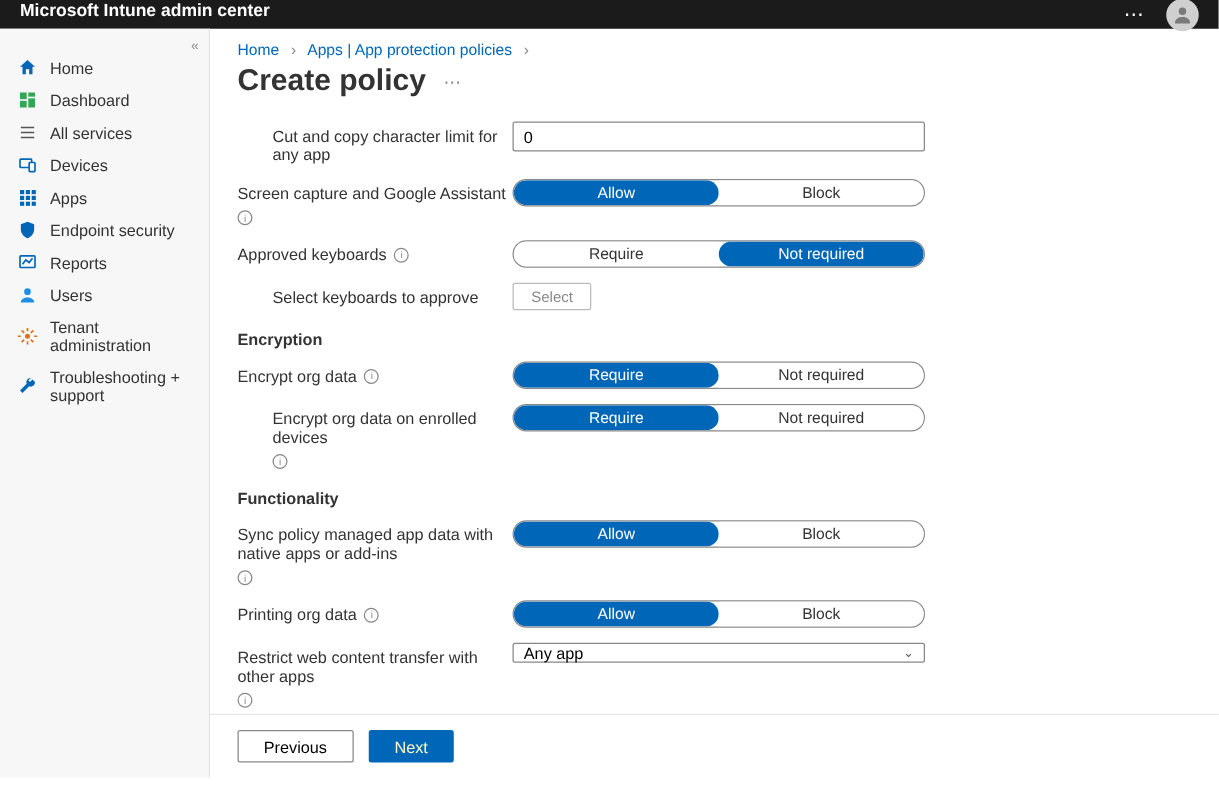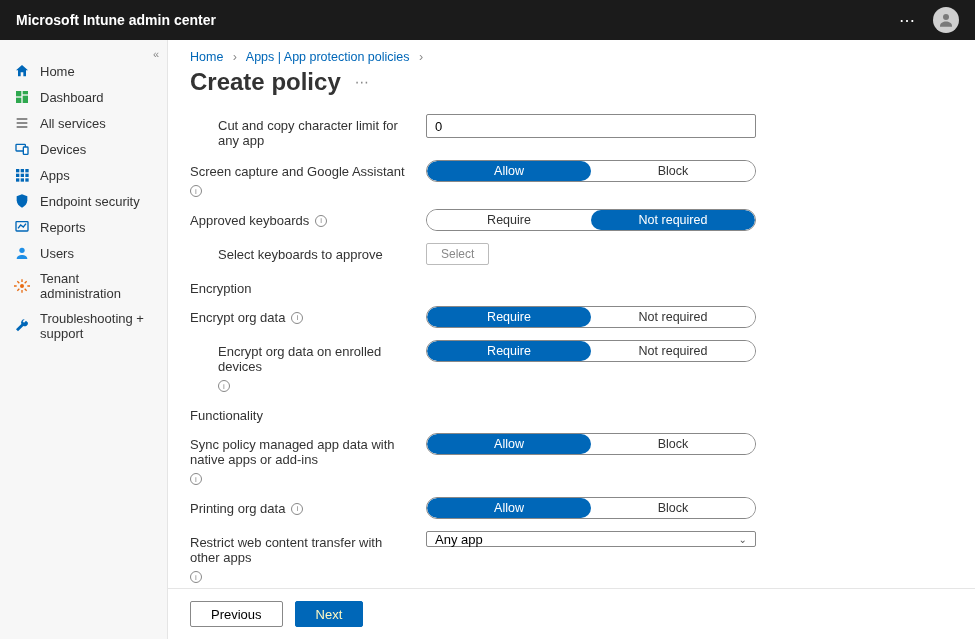--- a/index.html
+++ b/index.html
@@ -1,17 +1,17 @@
 <!DOCTYPE html>
 <html><head>
 <meta charset="utf-8">
 <style>
   * { box-sizing: border-box; margin: 0; padding: 0; font-family: "Segoe UI", Arial, sans-serif; }
   html, body { width: 975px; height: 639px; overflow: hidden; background: #fff; }
-  .topbar { height: 40px; background: #1b1b1b; color: #fff; display: flex; align-items: center; padding: 0 16px; justify-content: space-between; }
+  .topbar { height: 23px; background: #1b1b1b; color: #fff; display: flex; padding: 0 16px; justify-content: space-between; }
   .topbar-title { font-size: 14px; font-weight: 600; }
   .topbar-right { display: flex; align-items: center; gap: 16px; }
   .ellipsis { color: #fff; font-size: 16px; letter-spacing: 2px; cursor: pointer; }
   .avatar { width: 26px; height: 26px; border-radius: 50%; background: #d0d0d0; display: flex; align-items: center; justify-content: center; }
   .avatar svg { width: 18px; height: 18px; fill: #7a7a7a; }
 
   .shell { display: flex; height: calc(100% - 40px); }
   .sidebar { width: 168px; background: #f7f7f7; border-right: 1px solid #e5e5e5; position: relative; padding-top: 18px; }
   .collapse { position: absolute; top: 8px; right: 8px; color: #888; font-size: 11px; cursor: pointer; }
   .nav { list-style: none; }
@@ -20,26 +20,26 @@
 
   .main { flex: 1; display: flex; flex-direction: column; overflow: hidden; }
   .breadcrumb { padding: 10px 22px 0; font-size: 12.5px; }
   .breadcrumb a { color: #0067b8; text-decoration: none; cursor: pointer; }
   .breadcrumb .sep { color: #888; margin: 0 6px; }
   .page-title-row { display: flex; align-items: center; gap: 14px; padding: 4px 22px 12px; }
   .page-title { font-size: 24px; font-weight: 700; color: #333; }
   .title-more { color: #888; cursor: pointer; font-size: 14px; letter-spacing: 2px; }
 
   .form-scroll { flex: 1; overflow-y: auto; padding: 0 22px 12px; border-bottom: 1px solid #e5e5e5; }
-  .row { display: flex; align-items: flex-start; padding: 6px 0; gap: 16px; }
+  .row { display: flex; align-items: flex-start; padding: 6px 0; }
   .label-col { width: 220px; font-size: 13px; color: #333; padding-top: 4px; display: flex; align-items: center; gap: 6px; flex-wrap: wrap; }
   .label-col.indent { padding-left: 28px; width: 220px; }
   .info-icon { width: 12px; height: 12px; border: 1px solid #888; border-radius: 50%; display: inline-flex; align-items: center; justify-content: center; font-size: 8px; color: #888; cursor: help; flex-shrink: 0; }
   .ctrl-col { width: 330px; }
-  .section-head { font-weight: 400; font-size: 13px; color: #333; padding: 10px 0 4px; }
+  .section-head { font-weight: 700; font-size: 13px; color: #333; padding: 10px 0 4px; }
 
   .text-input { width: 330px; height: 24px; border: 1px solid #888; border-radius: 2px; padding: 0 8px; font-size: 13px; background: #fff; }
   .select { width: 330px; height: 16px; border: 1px solid #888; border-radius: 2px; padding: 0 24px 0 8px; font-size: 13px; background: #fff; position: relative; display: flex; align-items: center; cursor: pointer; }
   .select .chev { position: absolute; right: 8px; top: 50%; transform: translateY(-50%); color: #555; font-size: 10px; }
   .btn-small { height: 22px; padding: 0 14px; border: 1px solid #bbb; background: #fff; color: #888; font-size: 12px; border-radius: 2px; cursor: not-allowed; }
 
   .pill-toggle { display: flex; width: 330px; height: 22px; border: 1px solid #888; border-radius: 11px; overflow: hidden; }
   .pill-opt { flex: 1; display: flex; align-items: center; justify-content: center; font-size: 12.5px; cursor: pointer; background: #fff; color: #333; }
   .pill-opt.sel { background: #0067b8; color: #fff; border-radius: 11px; }
 

